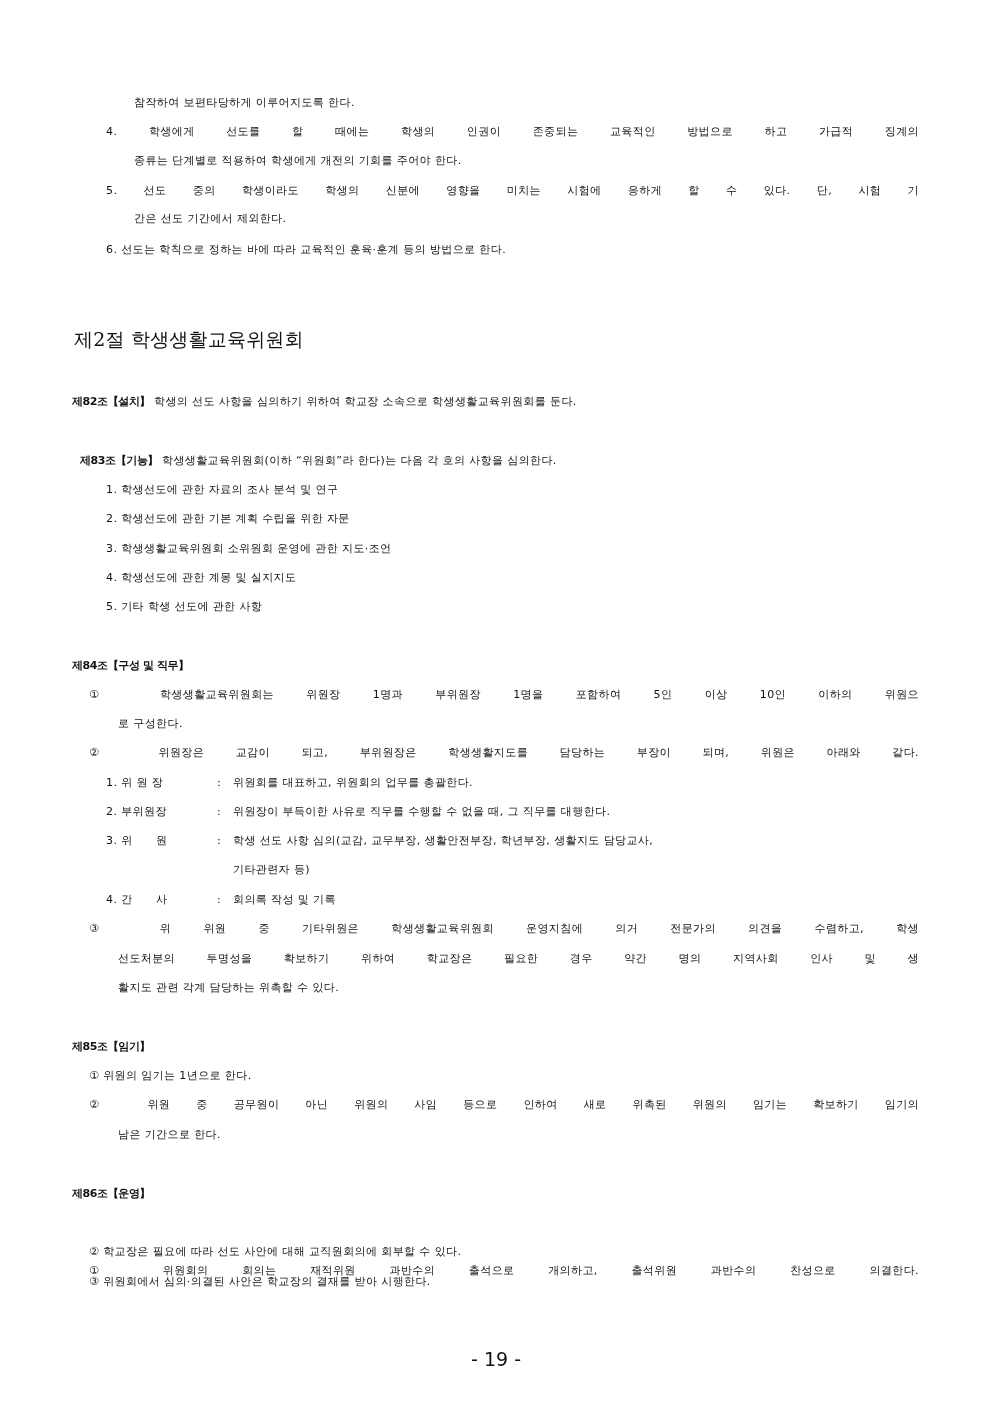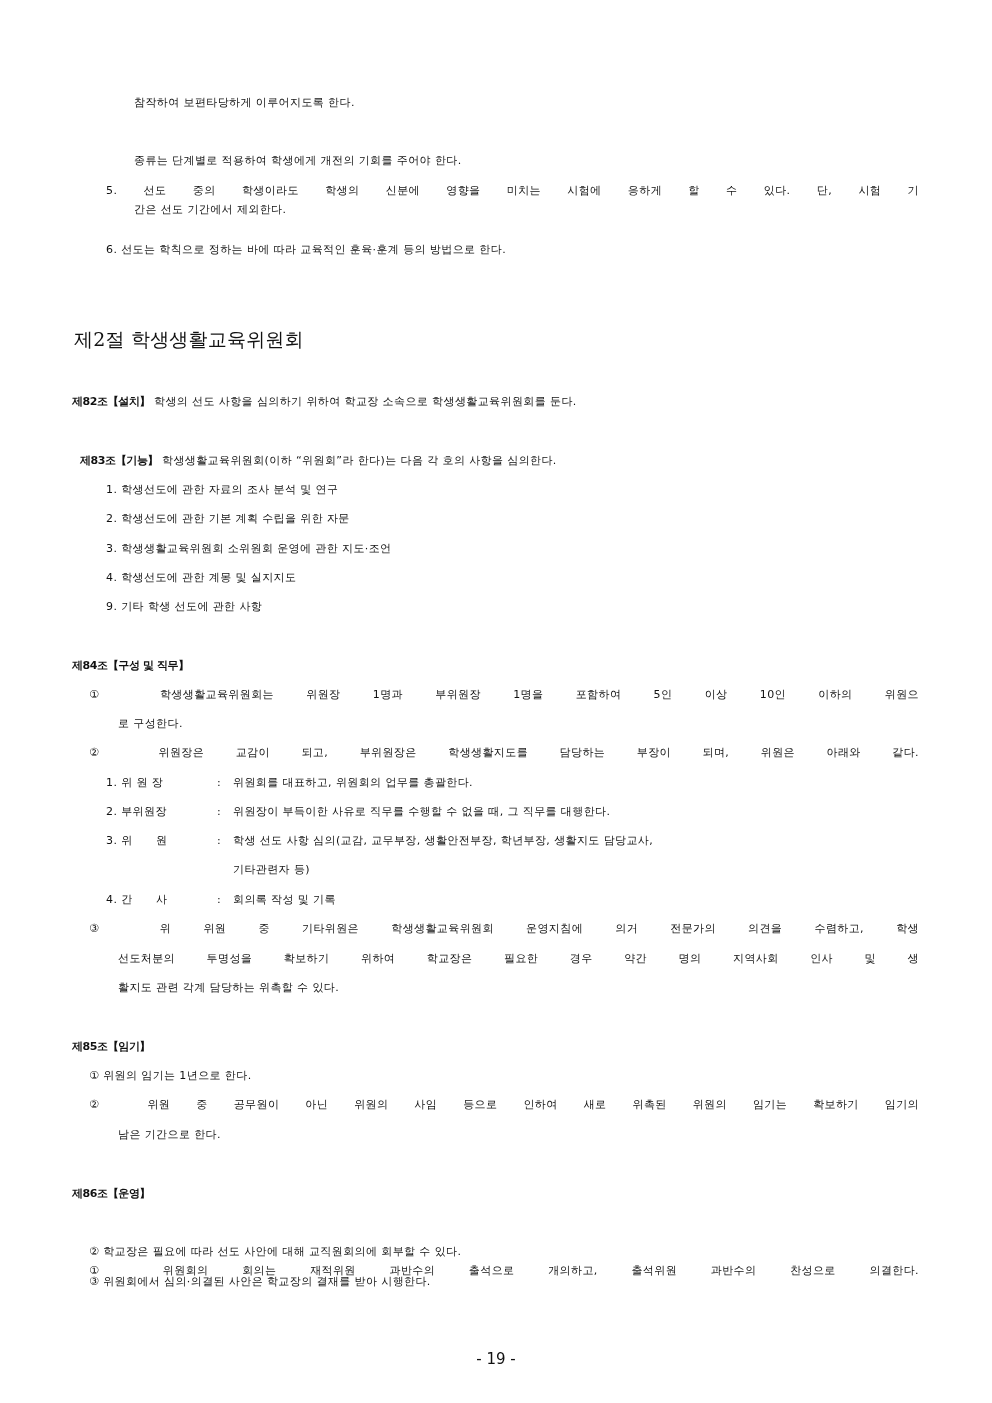--- a/index.html
+++ b/index.html
@@ -15,50 +15,51 @@
     }
     .just { text-align: justify; text-align-last: justify; white-space: normal; }
     .section-title {
       position: absolute; left: 74px; top: 326px;
       font-size: 19px; line-height: 26px; letter-spacing: 0.2px;
       font-family: "DejaVu Serif", "Liberation Serif", serif;
     }
     .art-head { font-weight: bold; letter-spacing: -0.4px; }
     .page-num {
       position: absolute; left: 0; width: 992px; top: 1349px;
-      text-align: center; font-size: 15px; line-height: 20px;
+      text-align: center; font-size: 19px; line-height: 20px;
     }
   </style>
 </head>
 <body>
 
 <div class="page">
 
   <div class="line" style="left:134px; top:92px;">참작하여 보편타당하게 이루어지도록 한다.</div>
+  <div class="line just" style="left:106px; top:121px; width:813px;">4. 학생에게 선도를 할 때에는 학생의 인권이 존중되는 교육적인 방법으로 하고 가급적 징계의</div>
   <div class="line" style="left:134px; top:150px;">종류는 단계별로 적용하여 학생에게 개전의 기회를 주어야 한다.</div>
   <div class="line just" style="left:106px; top:180px; width:813px;">5. 선도 중의 학생이라도 학생의 신분에 영향을 미치는 시험에 응하게 할 수 있다. 단, 시험 기</div>
-  <div class="line" style="left:134px; top:199px;">간은 선도 기간에서 제외한다.</div>
+  <div class="line" style="left:134px; top:208px;">간은 선도 기간에서 제외한다.</div>
   <div class="line" style="left:106px; top:239px;">6. 선도는 학칙으로 정하는 바에 따라 교육적인 훈육·훈계 등의 방법으로 한다.</div>
 
   <div class="section-title">제2절 학생생활교육위원회</div>
 
   <div class="line" style="left:72px; top:391px;">
     <span class="art-head">제82조【설치】</span>
     <span>학생의 선도 사항을 심의하기 위하여 학교장 소속으로 학생생활교육위원회를 둔다.</span>
   </div>
 
   <div class="line" style="left:80px; top:450px;">
     <span class="art-head">제83조【기능】</span>
     <span>학생생활교육위원회(이하 “위원회”라 한다)는 다음 각 호의 사항을 심의한다.</span>
   </div>
   <div class="line" style="left:106px; top:479px;">1. 학생선도에 관한 자료의 조사 분석 및 연구</div>
   <div class="line" style="left:106px; top:508px;">2. 학생선도에 관한 기본 계획 수립을 위한 자문</div>
   <div class="line" style="left:106px; top:538px;">3. 학생생활교육위원회 소위원회 운영에 관한 지도·조언</div>
   <div class="line" style="left:106px; top:567px;">4. 학생선도에 관한 계몽 및 실지지도</div>
-  <div class="line" style="left:106px; top:596px;">9. 기타 학생 선도에 관한 사항</div>
+  <div class="line" style="left:106px; top:596px;">5. 기타 학생 선도에 관한 사항</div>
 
   <div class="line art-head" style="left:72px; top:655px;">제84조【구성 및 직무】</div>
   <div class="line just" style="left:89px; top:684px; width:830px;">① 학생생활교육위원회는 위원장 1명과 부위원장 1명을 포함하여 5인 이상 10인 이하의 위원으</div>
   <div class="line" style="left:118px; top:713px;">로 구성한다.</div>
   <div class="line just" style="left:89px; top:742px; width:830px;">② 위원장은 교감이 되고, 부위원장은 학생생활지도를 담당하는 부장이 되며, 위원은 아래와 같다.</div>
 
   <div class="line" style="left:106px; top:772px;">
     <span style="display:inline-block; width:111px; white-space:pre;">1. 위 원 장</span><span style="display:inline-block; width:16px;">:</span><span>위원회를 대표하고, 위원회의 업무를 총괄한다.</span>
   </div>
   <div class="line" style="left:106px; top:801px;">

